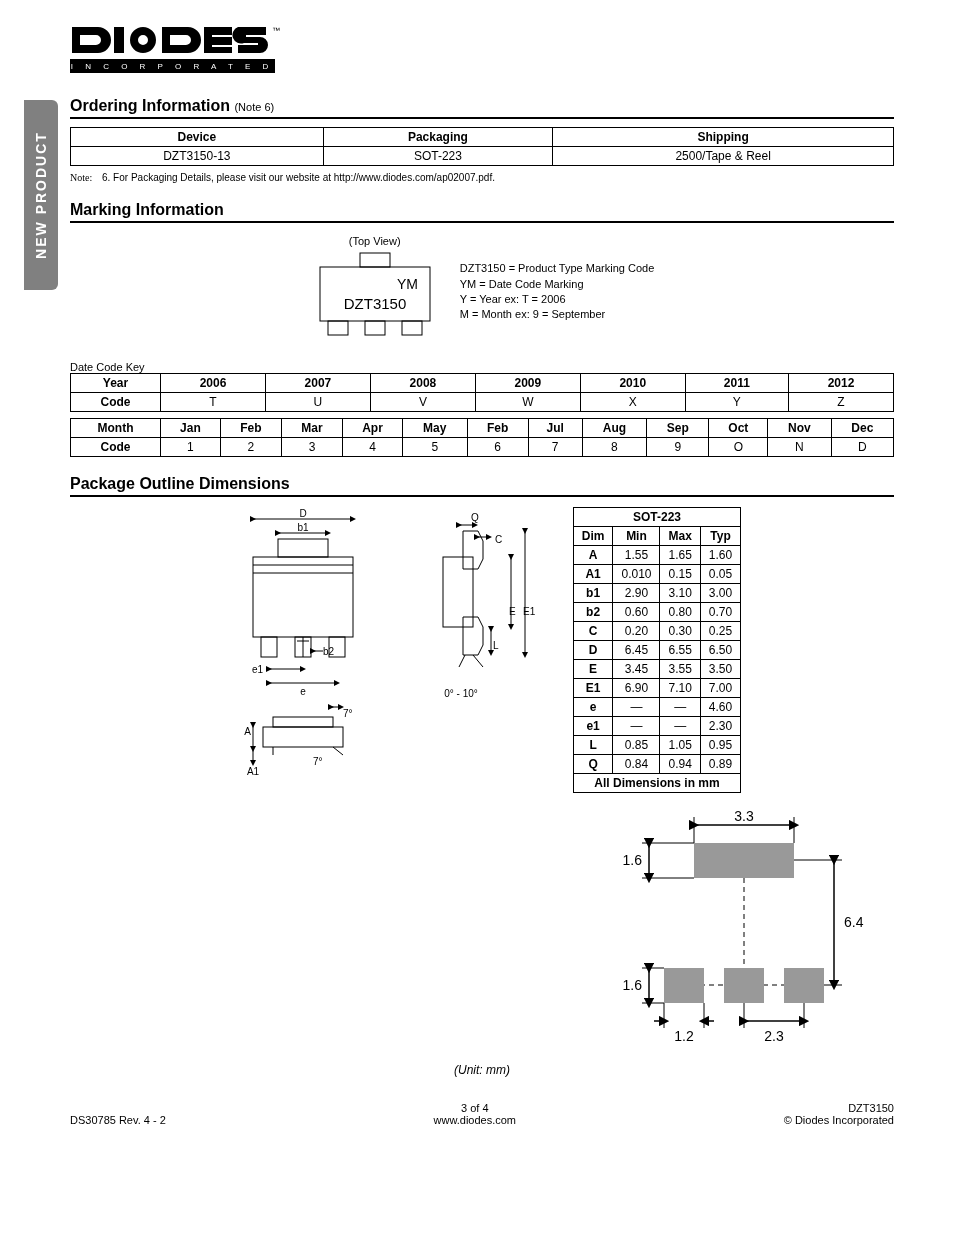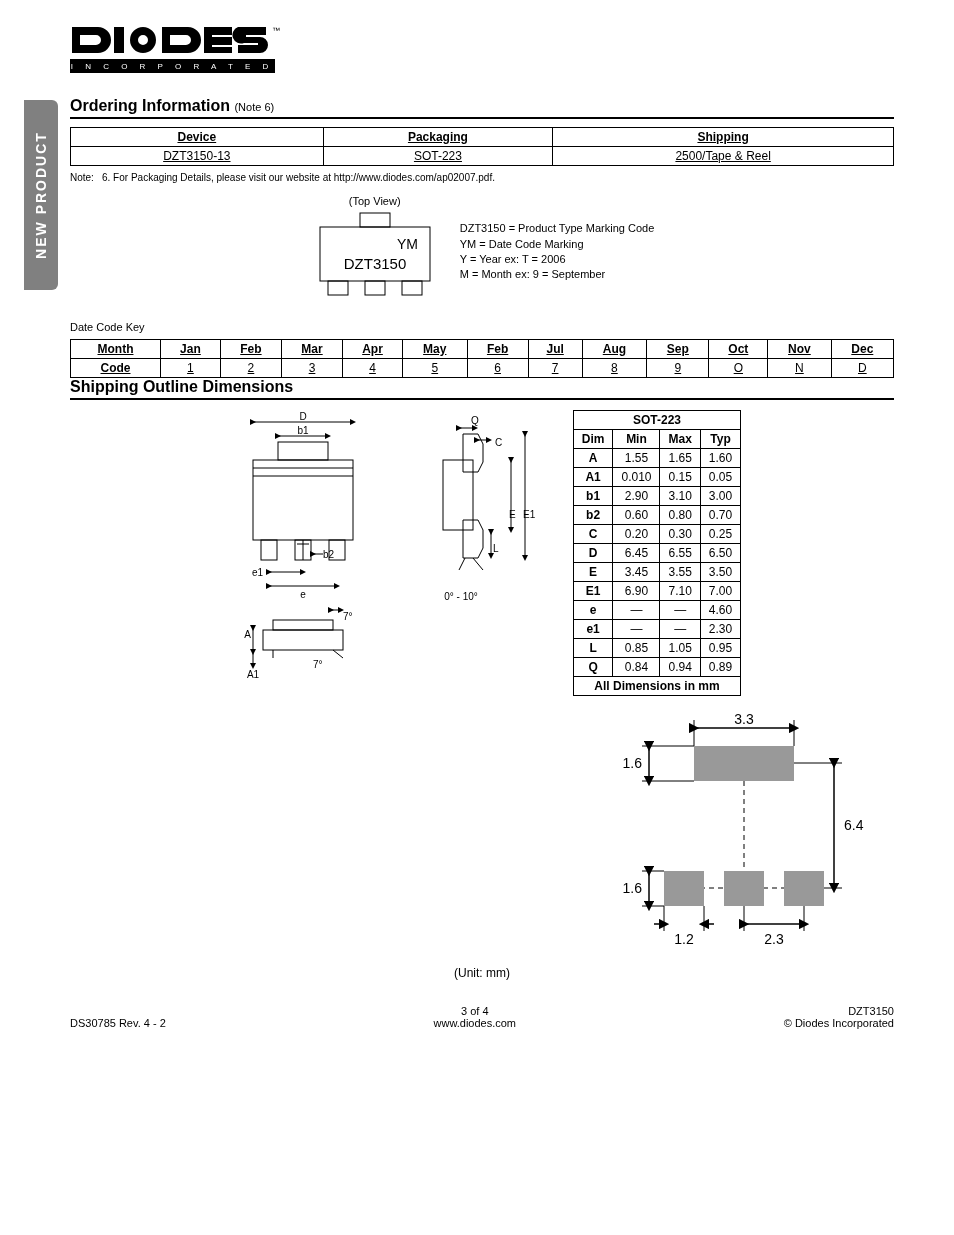--- a/index.html
+++ b/index.html
@@ -2,36 +2,36 @@
 <html><head>
 <meta charset="utf-8">
 <style>
 * { box-sizing: border-box; margin: 0; padding: 0; }
 body { font-family: Arial, Helvetica, sans-serif; font-size: 12px; color: #000; background: #fff; width: 954px; position: relative; }
 .page { padding: 25px 60px 0 70px; position: relative; }
 .side-tab { position: absolute; left: 24px; top: 100px; width: 34px; height: 190px; background: #808080; border-radius: 0 6px 6px 0; display: flex; align-items: center; justify-content: center; }
 .side-tab span { transform: rotate(-90deg); white-space: nowrap; font-weight: bold; letter-spacing: 2px; color: #fff; font-size: 14px; }
 .logo { margin-bottom: 20px; }
 .logo svg { display: block; }
-h2.section { font-size: 16px; border-bottom: 2px solid #000; padding-bottom: 2px; margin-bottom: 8px; }
+h2.section { font-size: 16px; border-bottom: 2px solid #000; padding-bottom: 2px; margin-top: 18px; margin-bottom: 8px; }
 h2.section .note { font-size: 11px; font-weight: normal; }
 table { border-collapse: collapse; width: 100%; }
-table.bordered td, table.bordered th { border: 1px solid #000; padding: 2px 6px; text-align: center; font-size: 12px; text-decoration: underline; }
+table.bordered td, table.bordered th { border: 1px solid #000; padding: 2px 6px; text-align: center; font-size: 12px; }
 table.bordered th { font-weight: bold; }
 .note-line { font-size: 10px; margin-top: 6px; }
-.note-line .lbl { display: inline-block; width: 32px; }
+.note-line .lbl { display: inline-block; width: 32px; font-family: Liberation Serif, serif; }
 .marking-row { display: flex; align-items: center; justify-content: center; gap: 20px; margin: 12px 0; }
 .marking-legend { font-size: 11px; line-height: 1.4; }
 .date-key-label { font-size: 11px; margin-top: 8px; margin-bottom: 0; }
 .dims-row { display: flex; gap: 30px; align-items: flex-start; justify-content: center; margin-top: 10px; }
 .dims-table { border-collapse: collapse; }
 .dims-table td, .dims-table th { border: 1.5px solid #000; padding: 2px 8px; text-align: center; font-size: 12px; }
 .dims-table th { font-weight: bold; }
 .pad-layout { display: flex; justify-content: flex-end; margin-top: 10px; margin-bottom: 10px; }
-.pad-unit { text-align: center; font-size: 12px; margin-top: 4px; }
+.pad-unit { text-align: center; font-size: 12px; margin-top: 4px; font-style: italic; }
 .footer { display: flex; justify-content: space-between; align-items: flex-end; font-size: 11px; margin-top: 25px; padding: 0 60px 30px 70px; }
 .footer .center { text-align: center; }
 .footer .right { text-align: right; }
 .yc-gap { height: 6px; }
 </style>
 </head>
 <body>
 
 <div class="side-tab">
     <span>NEW PRODUCT</span>
@@ -65,20 +65,21 @@
 </tr>
 <tr>
 <td>DZT3150-13</td>
 <td>SOT-223</td>
 <td>2500/Tape &amp; Reel</td>
 </tr>
 </tbody>
     </table>
 <div class="note-line"><span class="lbl">Note:</span><span>6. For Packaging Details, please visit our website at http://www.diodes.com/ap02007.pdf.</span></div>
 
+<h2 class="section">Marking Information</h2>
 <div class="marking-row">
 <div>
 <div style="text-align:center;font-size:11px;margin-bottom:4px">(Top View)</div>
 <svg width="130" height="95" viewBox="0 0 130 95">
 <rect x="50" y="2" width="30" height="14" fill="none" stroke="#000"></rect>
 <rect x="10" y="16" width="110" height="54" fill="none" stroke="#000"></rect>
 <text x="108" y="38" font-size="14" text-anchor="end">YM</text>
 <text x="65" y="58" font-size="15" text-anchor="middle">DZT3150</text>
 <rect x="18" y="70" width="20" height="14" fill="none" stroke="#000"></rect>
 <rect x="55" y="70" width="20" height="14" fill="none" stroke="#000"></rect>
@@ -87,20 +88,44 @@
 </div>
 <div class="marking-legend">
 <div>DZT3150 = Product Type Marking Code</div>
 <div>YM = Date Code Marking</div>
 <div>Y = Year ex: T = 2006</div>
 <div>M = Month ex: 9 = September</div>
 </div>
 </div>
 
 <div class="date-key-label">Date Code Key</div>
+<table class="bordered">
+<tbody>
+        <tr>
+          <th style="width:90px">Year</th>
+<th>2006</th>
+          <th>2007</th>
+          <th>2008</th>
+          <th>2009</th>
+          <th>2010</th>
+          <th>2011</th>
+          <th>2012</th>
+        </tr>
+<tr>
+          <th>Code</th>
+<td>T</td>
+          <td>U</td>
+          <td>V</td>
+          <td>W</td>
+          <td>X</td>
+          <td>Y</td>
+          <td>Z</td>
+        </tr>
+</tbody>
+    </table>
 <div class="yc-gap"></div>
 <table class="bordered">
 <tbody>
         <tr>
           <th style="width:90px">Month</th>
 <th>Jan</th>
           <th>Feb</th>
           <th>Mar</th>
           <th>Apr</th>
           <th>May</th>
@@ -123,21 +148,21 @@
           <td>7</td>
           <td>8</td>
           <td>9</td>
           <td>O</td>
           <td>N</td>
           <td>D</td>
         </tr>
 </tbody>
     </table>
 
-<h2 class="section">Shipping Outline Dimensions</h2>
+<h2 class="section">Package Outline Dimensions</h2>
 <div class="dims-row">
 <div>
 <svg width="170" height="280" viewBox="0 0 170 280">
 <defs>
             <marker id="ar" markerWidth="6" markerHeight="6" refX="3" refY="3" orient="auto">
               <path d="M0,0 L6,3 L0,6 z"></path>
             </marker>
           </defs>
 <line x1="30" y1="12" x2="130" y2="12" stroke="#000" marker-start="url(#ar)" marker-end="url(#ar)"></line>
 <text x="80" y="10" font-size="10" text-anchor="middle">D</text>

